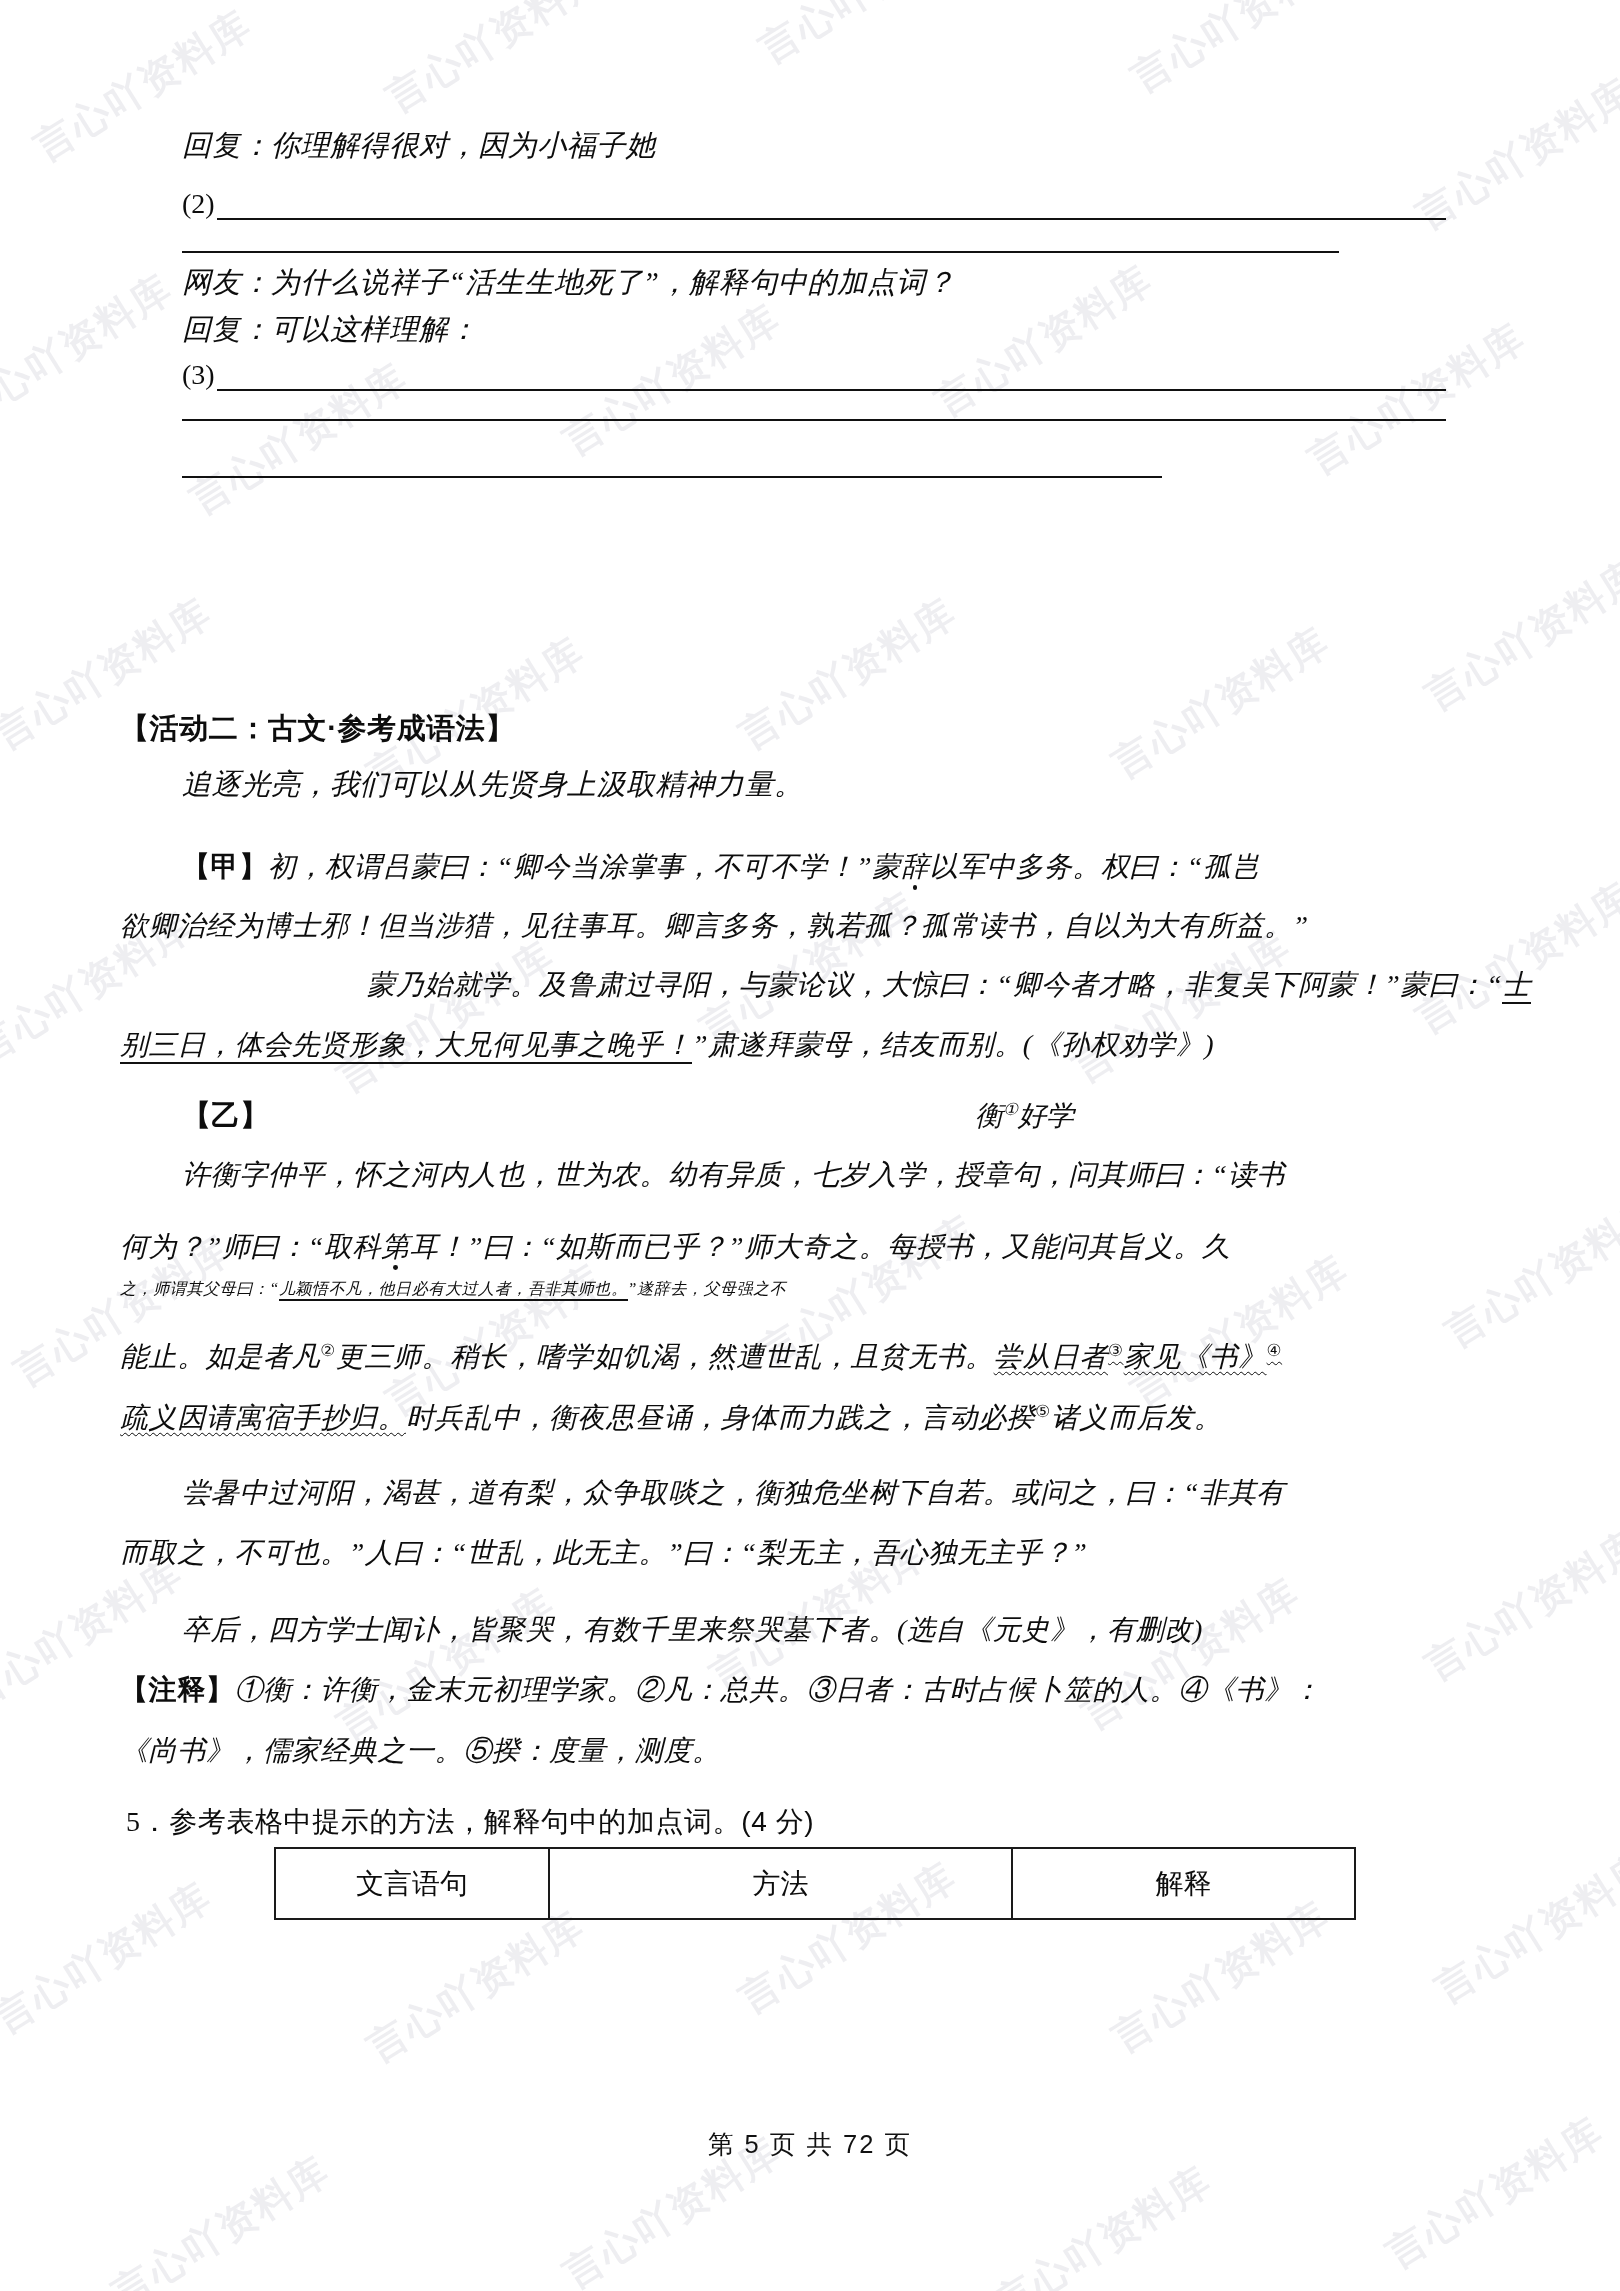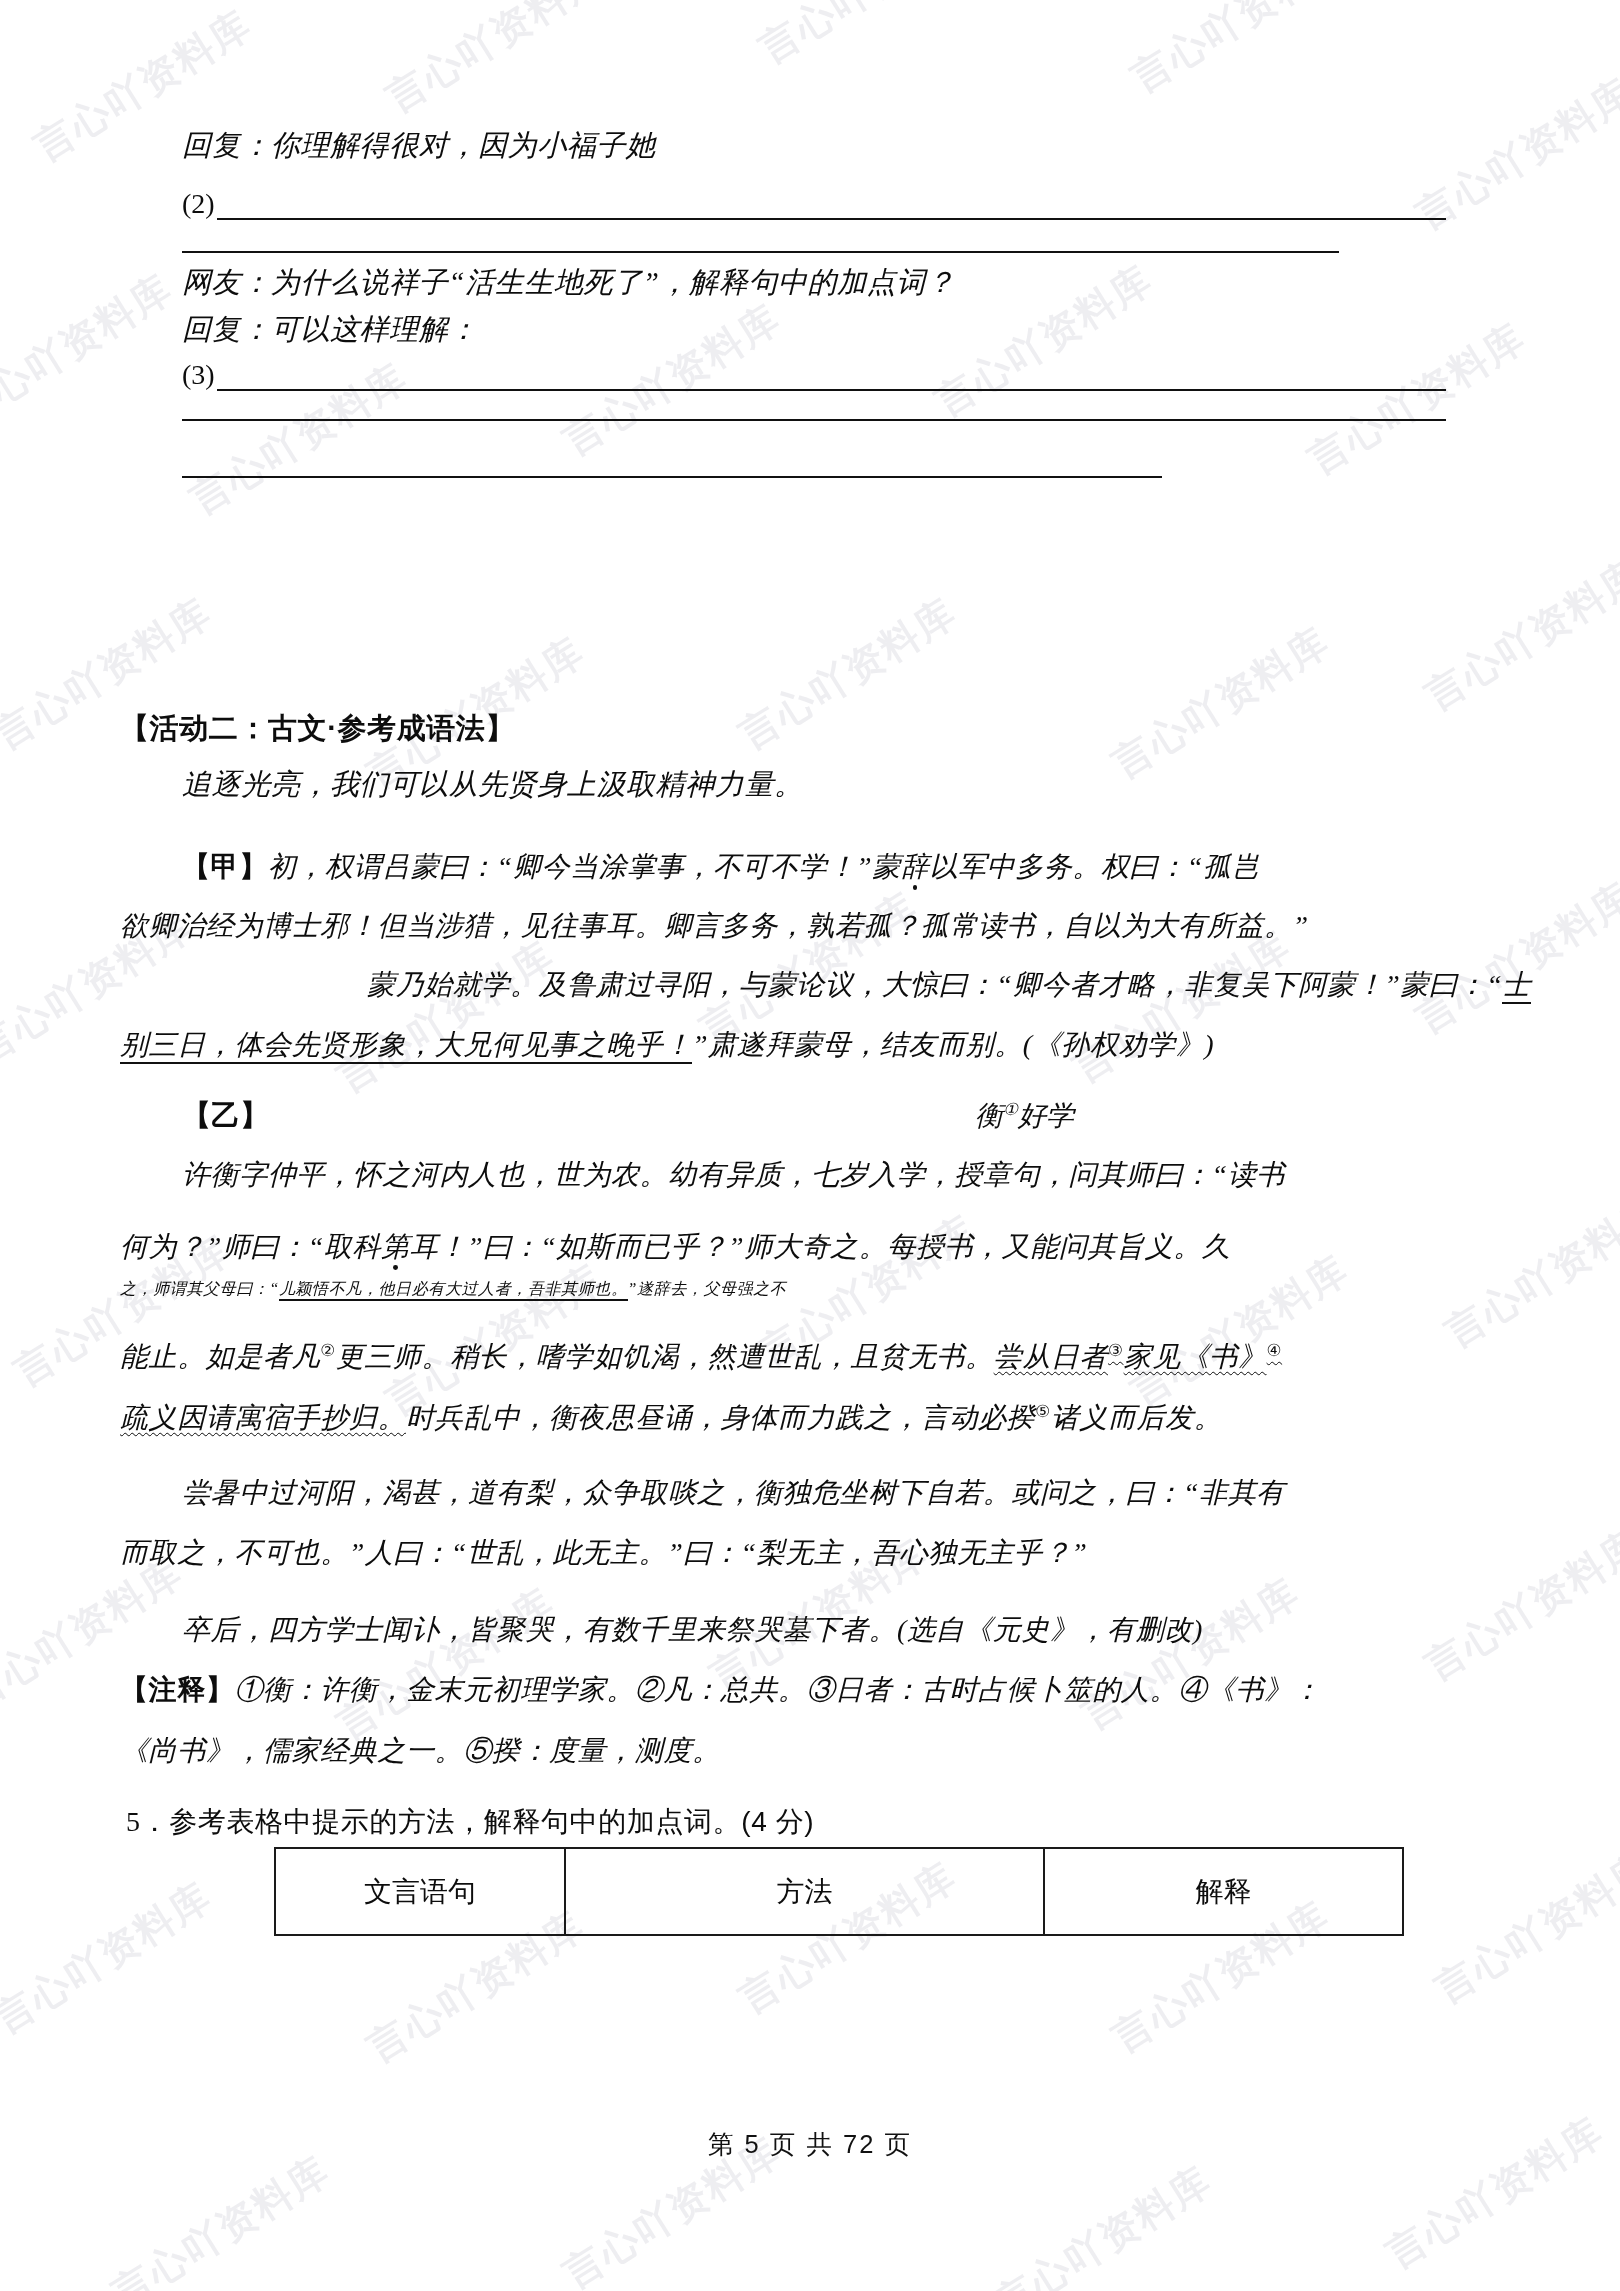--- a/index.html
+++ b/index.html
@@ -133,21 +133,21 @@
   table.qtable {
     border-collapse: collapse;
     width: 100%;
     table-layout: fixed;
   }
   table.qtable td {
     border: 2.2px solid #1a1a1a;
     text-align: center;
     vertical-align: middle;
     font-size: 28px;
-    padding: 8px;
+    padding: 0;
   }
   .col-a { width: 272px; }
   .col-b { width: 461px; }
   .col-c { width: 341px; }
   .hdr-row td { height: 69px; font-family: "Liberation Serif", serif; }
   .val-row td { height: 131px; }
   .ans-cell {
     text-align: left !important;
     padding: 0 15.7px !important;
     position: relative;

